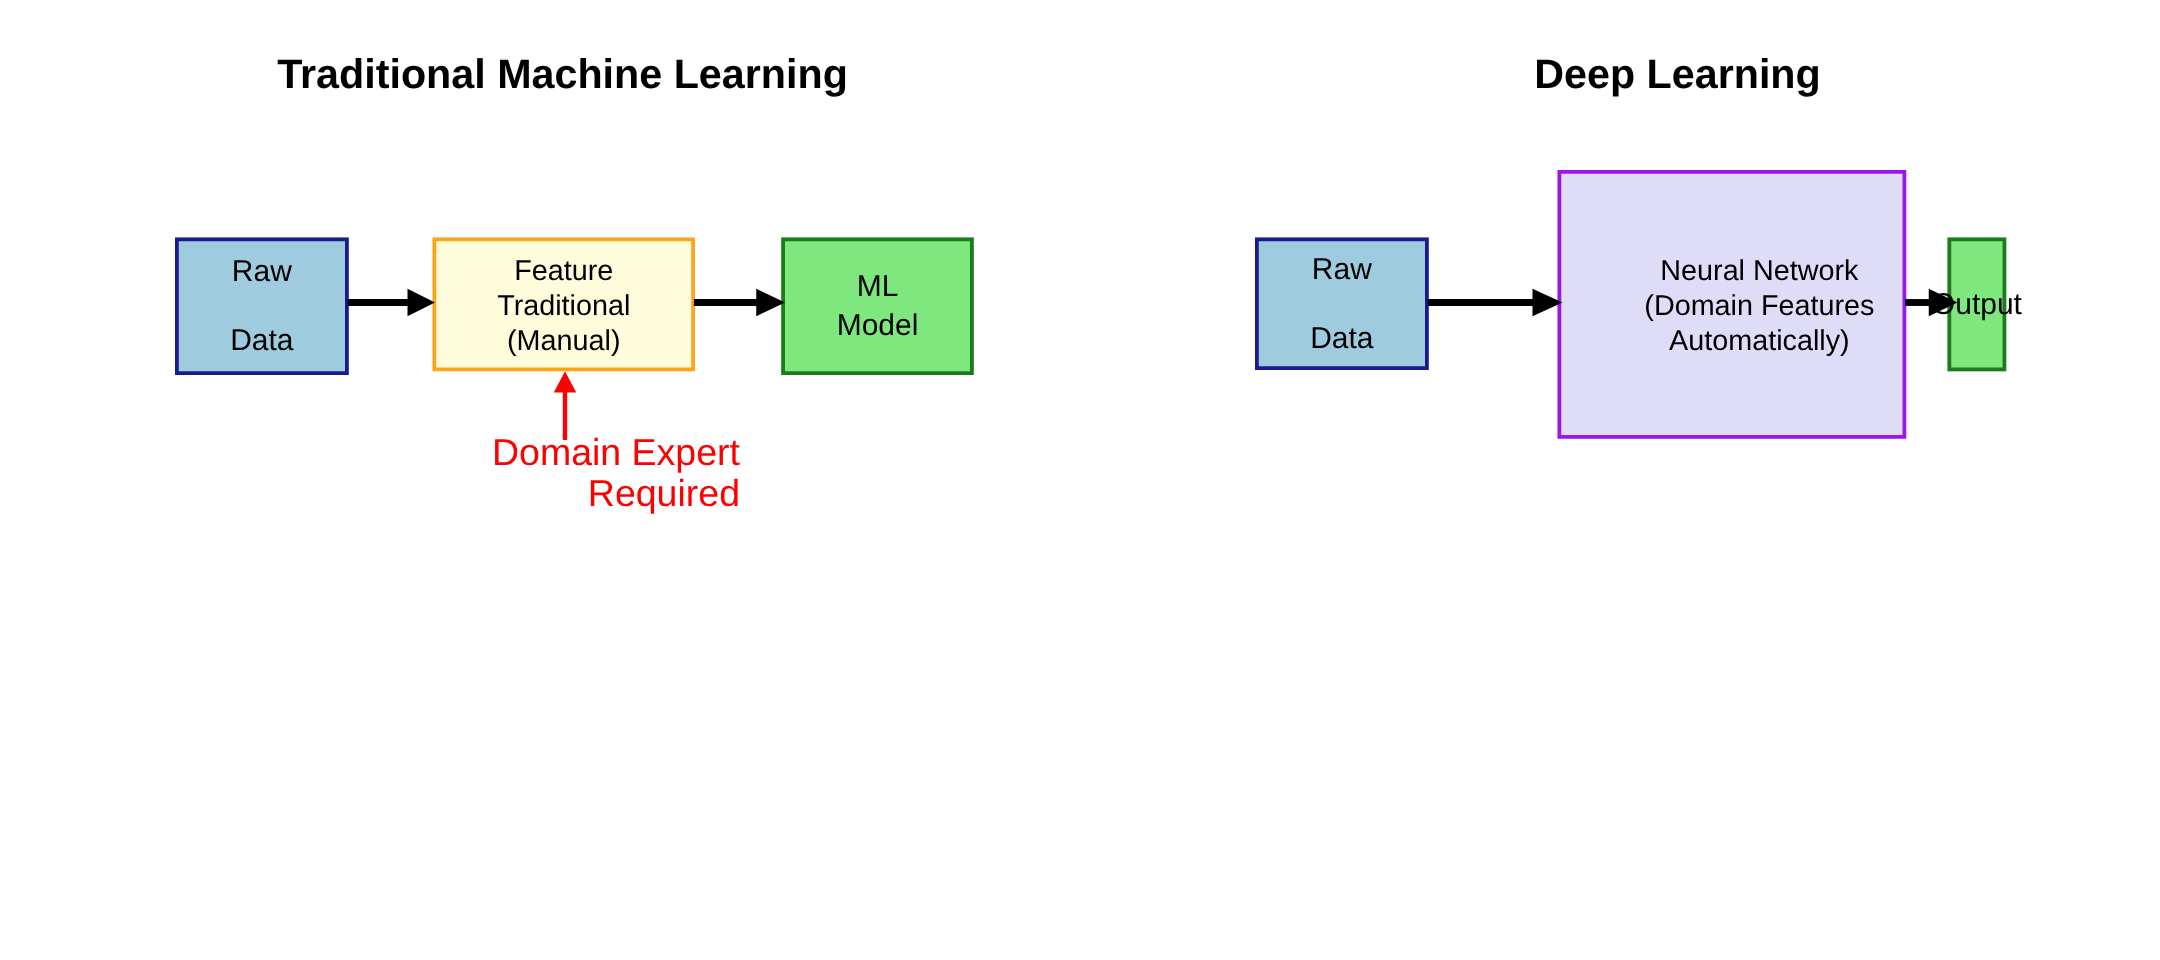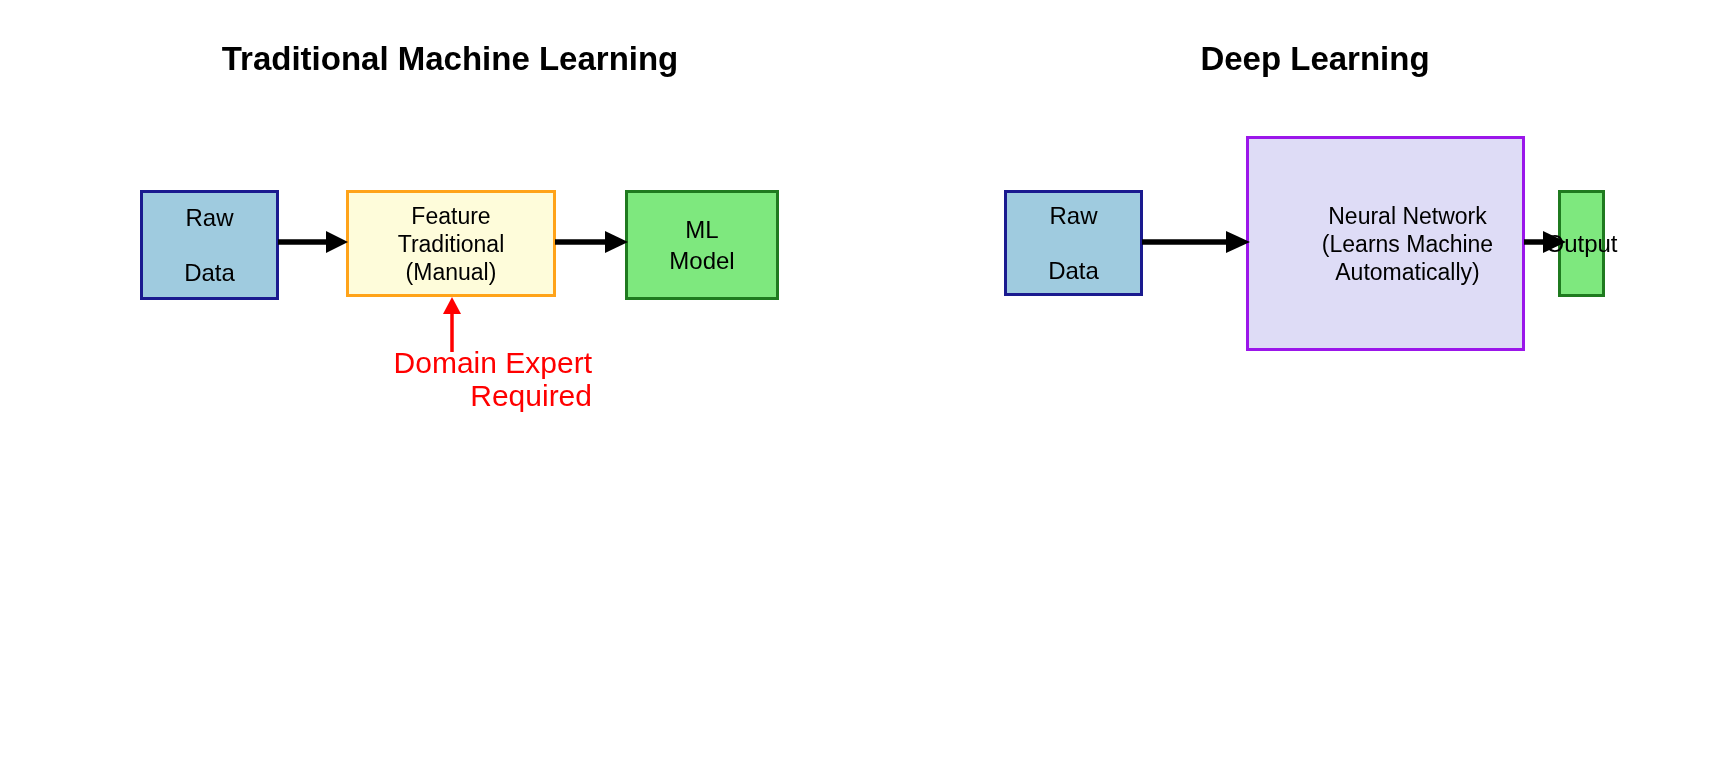--- a/index.html
+++ b/index.html
@@ -17,21 +17,21 @@
   .canvas{
     position:relative;width:1728px;height:768px;background:var(--background);
     overflow:hidden;
   }
   .diagram-title{
     position:absolute;top:38px;height:42px;line-height:42px;
     text-align:center;font-size:33px;font-weight:bold;color:var(--title-text);
     white-space:nowrap;
   }
   .title-left{left:100px;width:700px;text-align:center;}
-  .title-right{left:1065px;width:500px;}
+  .title-right{left:1092px;width:500px;}
   .node{
     position:absolute;box-sizing:border-box;
     display:flex;flex-direction:column;justify-content:center;align-items:center;
     text-align:center;color:#000;
   }
   .node span{display:block;white-space:nowrap;}
   .box-blue{background:var(--box-blue-fill);border:3px solid var(--box-blue-border);gap:24px;}
   .box-yellow{background:var(--box-yellow-fill);border:3px solid var(--box-yellow-border);}
   .box-green{background:var(--box-green-fill);border:3px solid var(--box-green-border);}
   .box-purple{background:var(--box-purple-fill);border:3px solid var(--box-purple-border);padding-left:44px;}
@@ -75,21 +75,21 @@
     <span>Model</span>
   </div>
 
   <div class="node box-blue raw-data-right label-lg">
     <span>Raw</span>
     <span>Data</span>
   </div>
 
   <div class="node box-purple nn-box label-md">
     <span>Neural Network</span>
-    <span>(Learns Machine</span>
+    <span>(Domain Features</span>
     <span>Automatically)</span>
   </div>
 
   <div class="node box-green output-box label-lg">
     <span>Output</span>
   </div>
 
   <svg class="arrow" style="left:278px;top:228px;" width="70" height="28">
     <line x1="0" y1="14" x2="50" y2="14" style="stroke:var(--arrow-black);" stroke-width="5.5"></line>
     <polygon points="48,3 70,14 48,25" style="fill:var(--arrow-black);"></polygon>

